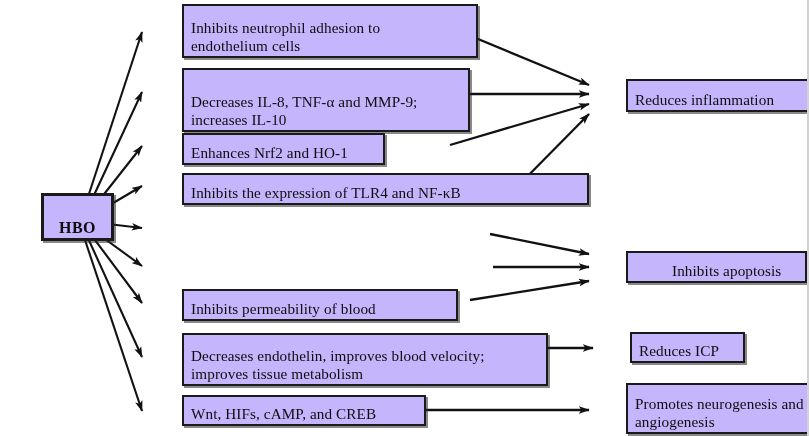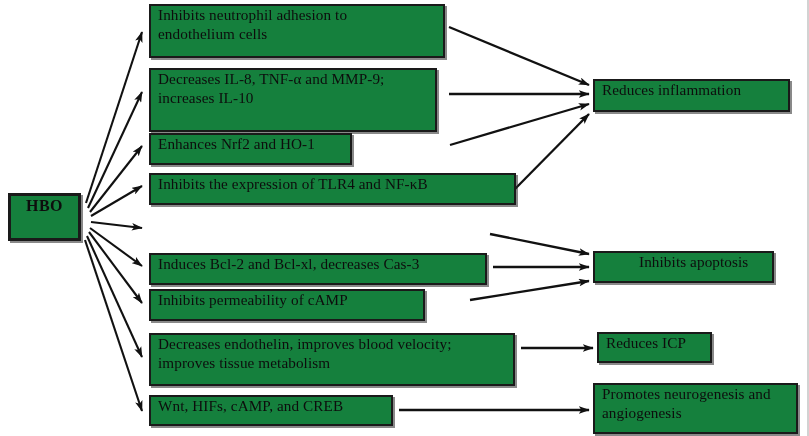--- a/index.html
+++ b/index.html
@@ -21,30 +21,31 @@
     position: absolute;
     left: 0;
     top: 0;
     width: 809px;
     height: 436px;
     pointer-events: none;
   }
   .node {
     position: absolute;
     box-sizing: border-box;
-    background: #15803d;
+    background: #c4b5fd;
     border: 2px solid #1a1a1a;
     box-shadow: 2px 2px 0 0 rgba(40,40,40,0.55);
     display: flex;
-    align-items: flex-start;
+    align-items: flex-end;
     padding: 0 7px;
     color: #0d0d0d;
     font-size: 15.2px;
     line-height: 1.22;
     letter-spacing: 0.1px;
+    margin-left: 33px;
   }
   .node .txt {
     display: block;
     width: 100%;
     white-space: pre-line;
   }
   .node.source {
     font-family: "Liberation Serif", "DejaVu Serif", serif;
     font-weight: bold;
     font-size: 16px;
@@ -113,31 +114,28 @@
 
   <div class="node" style="left:149px; top:68px; width:288px; height:64px;">
     <span class="txt">Decreases IL-8, TNF-α and MMP-9;
 increases IL-10</span>
   </div>
 
   <div class="node" style="left:149px; top:133px; width:203px; height:32px;">
     <span class="txt">Enhances Nrf2 and HO-1</span>
   </div>
 
-  <div class="node" style="left:149px; top:173px; width:367px; height:32px;">
+  <div class="node" style="left:149px; top:173px; width:407px; height:32px;">
     <span class="txt">Inhibits the expression of TLR4 and NF-κB</span>
   </div>
 
 
-  <div class="node" style="left:149px; top:253px; width:338px; height:32px;">
-    <span class="txt">Induces Bcl-2 and Bcl-xl, decreases Cas-3</span>
-  </div>
 
   <div class="node" style="left:149px; top:289px; width:276px; height:32px;">
-    <span class="txt">Inhibits permeability of cAMP</span>
+    <span class="txt">Inhibits permeability of blood</span>
   </div>
 
   <div class="node" style="left:149px; top:333px; width:366px; height:53px;">
     <span class="txt">Decreases endothelin, improves blood velocity;
 improves tissue metabolism</span>
   </div>
 
   <div class="node" style="left:149px; top:395px; width:244px; height:31px;">
     <span class="txt">Wnt, HIFs, cAMP, and CREB</span>
   </div>

